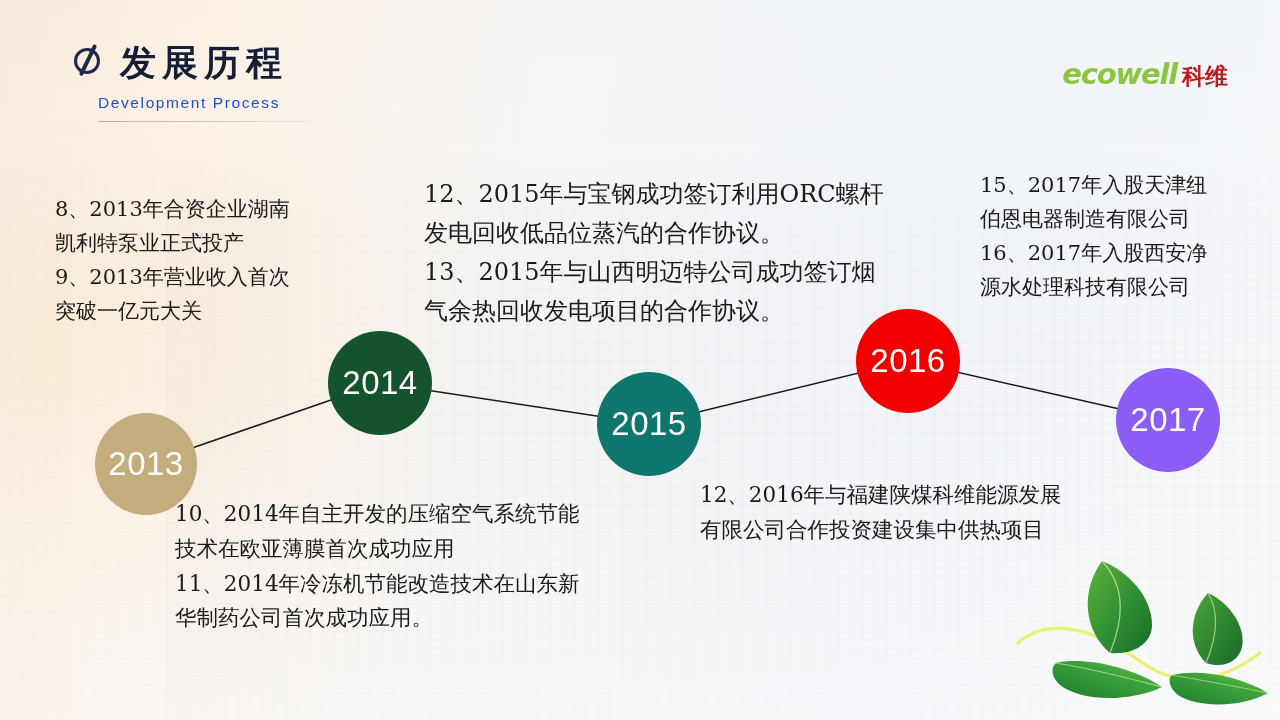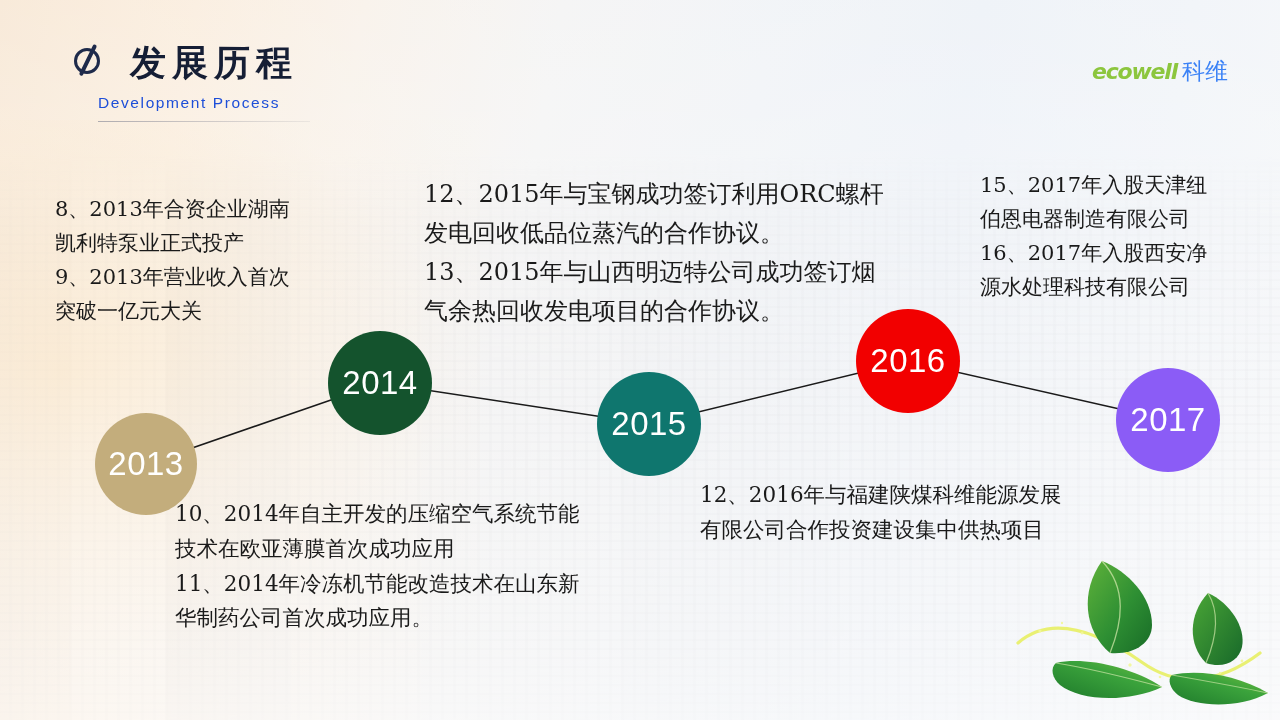--- a/index.html
+++ b/index.html
@@ -103,21 +103,21 @@
   
   .header {
     position: absolute;
     left: 72px;
     top: 44px;
     width: 330px;
   }
   .header-row {
     display: flex;
     align-items: center;
-    gap: 24px;
+    gap: 14px;
   }
   .brand-mark {
     width: 34px; height: 34px;
     position: relative;
     flex: none;
     margin-bottom: 4px;
   }
   .brand-mark .ring {
     position: absolute;
     left: 2px; top: 4px;
@@ -162,32 +162,32 @@
   .logo {
     position: absolute;
     right: 52px;
     top: 60px;
     display: flex;
     align-items: baseline;
     gap: 2px;
   }
   .logo-word {
     font-family: "DejaVu Sans", "Liberation Sans", sans-serif;
-    font-size: 22px;
+    font-size: 29px;
     font-weight: bold;
     font-style: italic;
     color: #8cc63e;
     letter-spacing: -1.2px;
     line-height: 1;
   }
   .logo-cn {
     font-family: "DejaVu Sans", "Liberation Sans", sans-serif;
     font-size: 23px;
-    font-weight: normal;
-    color: #3b82f6;
+    font-weight: bold;
+    color: #b91c1c;
     line-height: 1;
     letter-spacing: 0px;
     margin-left: 3px;
   }
 
   
   .txt {
     position: absolute;
     color: #1a1a1a;
     font-family: "DejaVu Serif", "Liberation Serif", serif;

